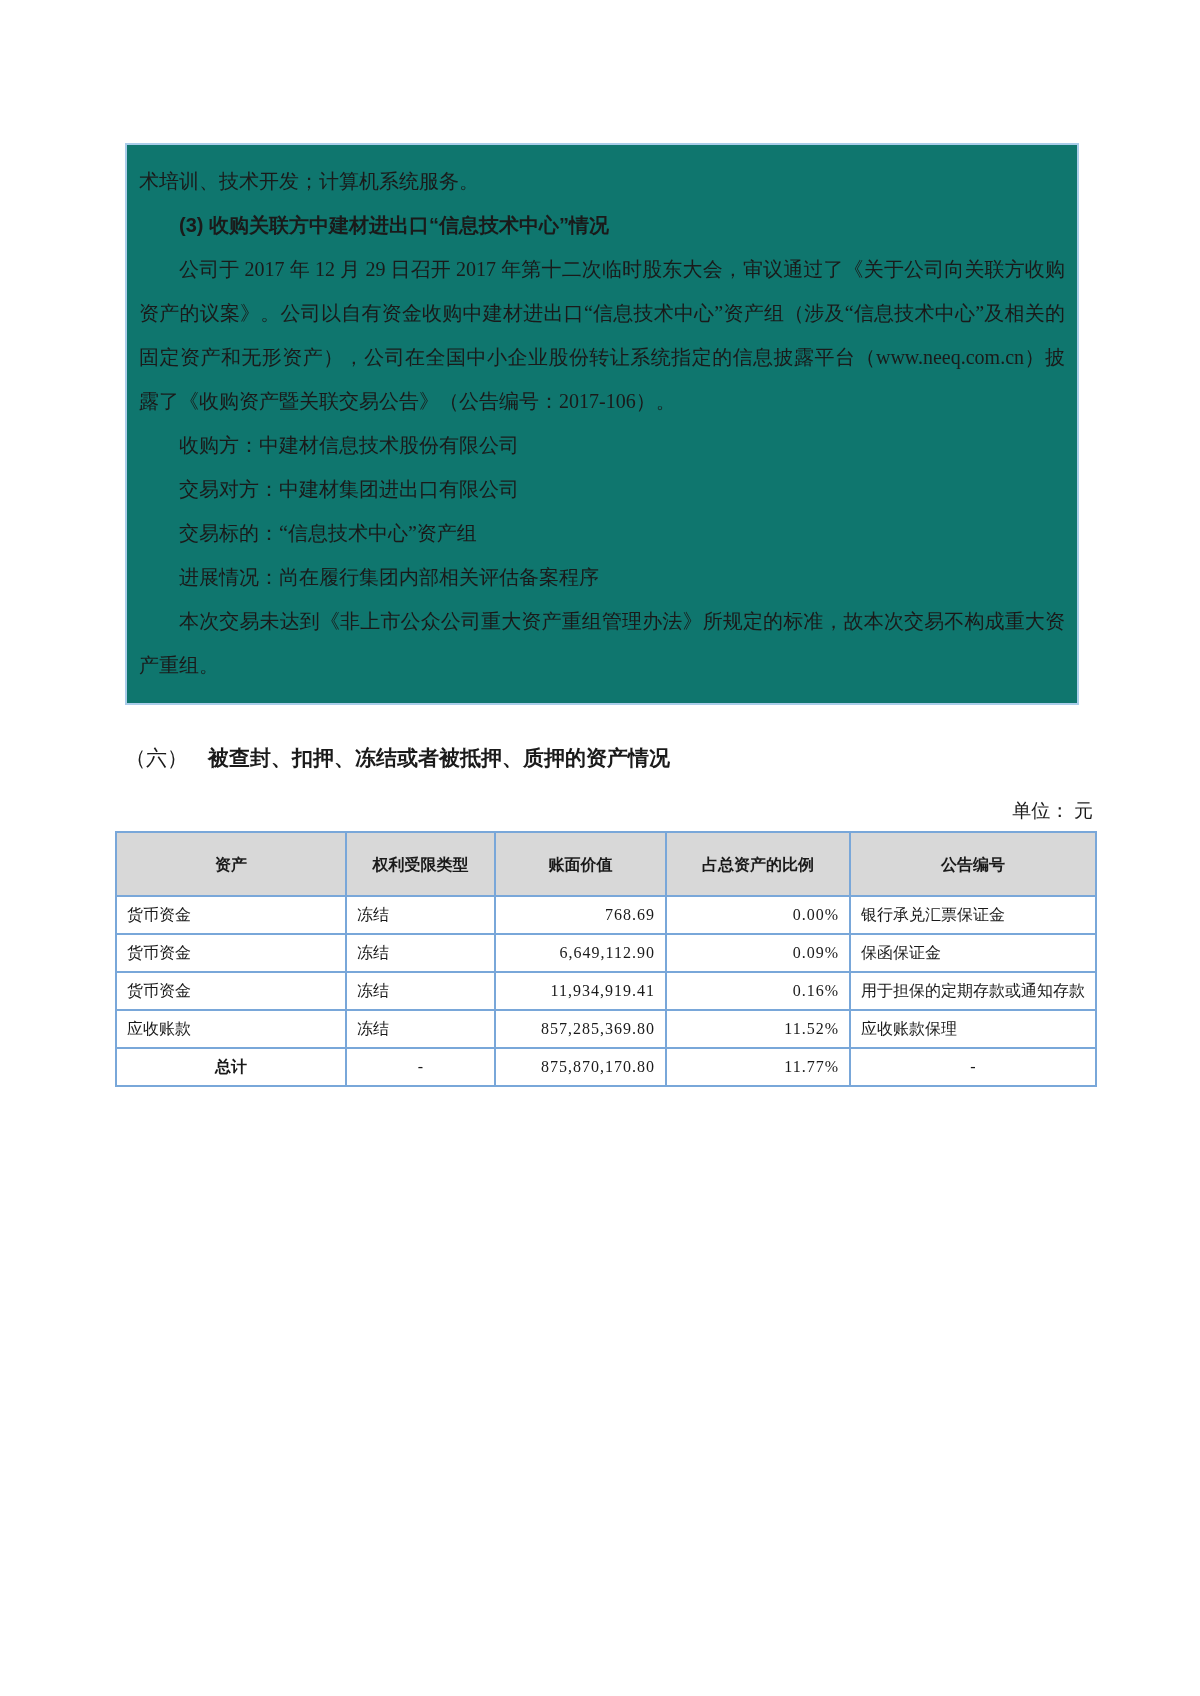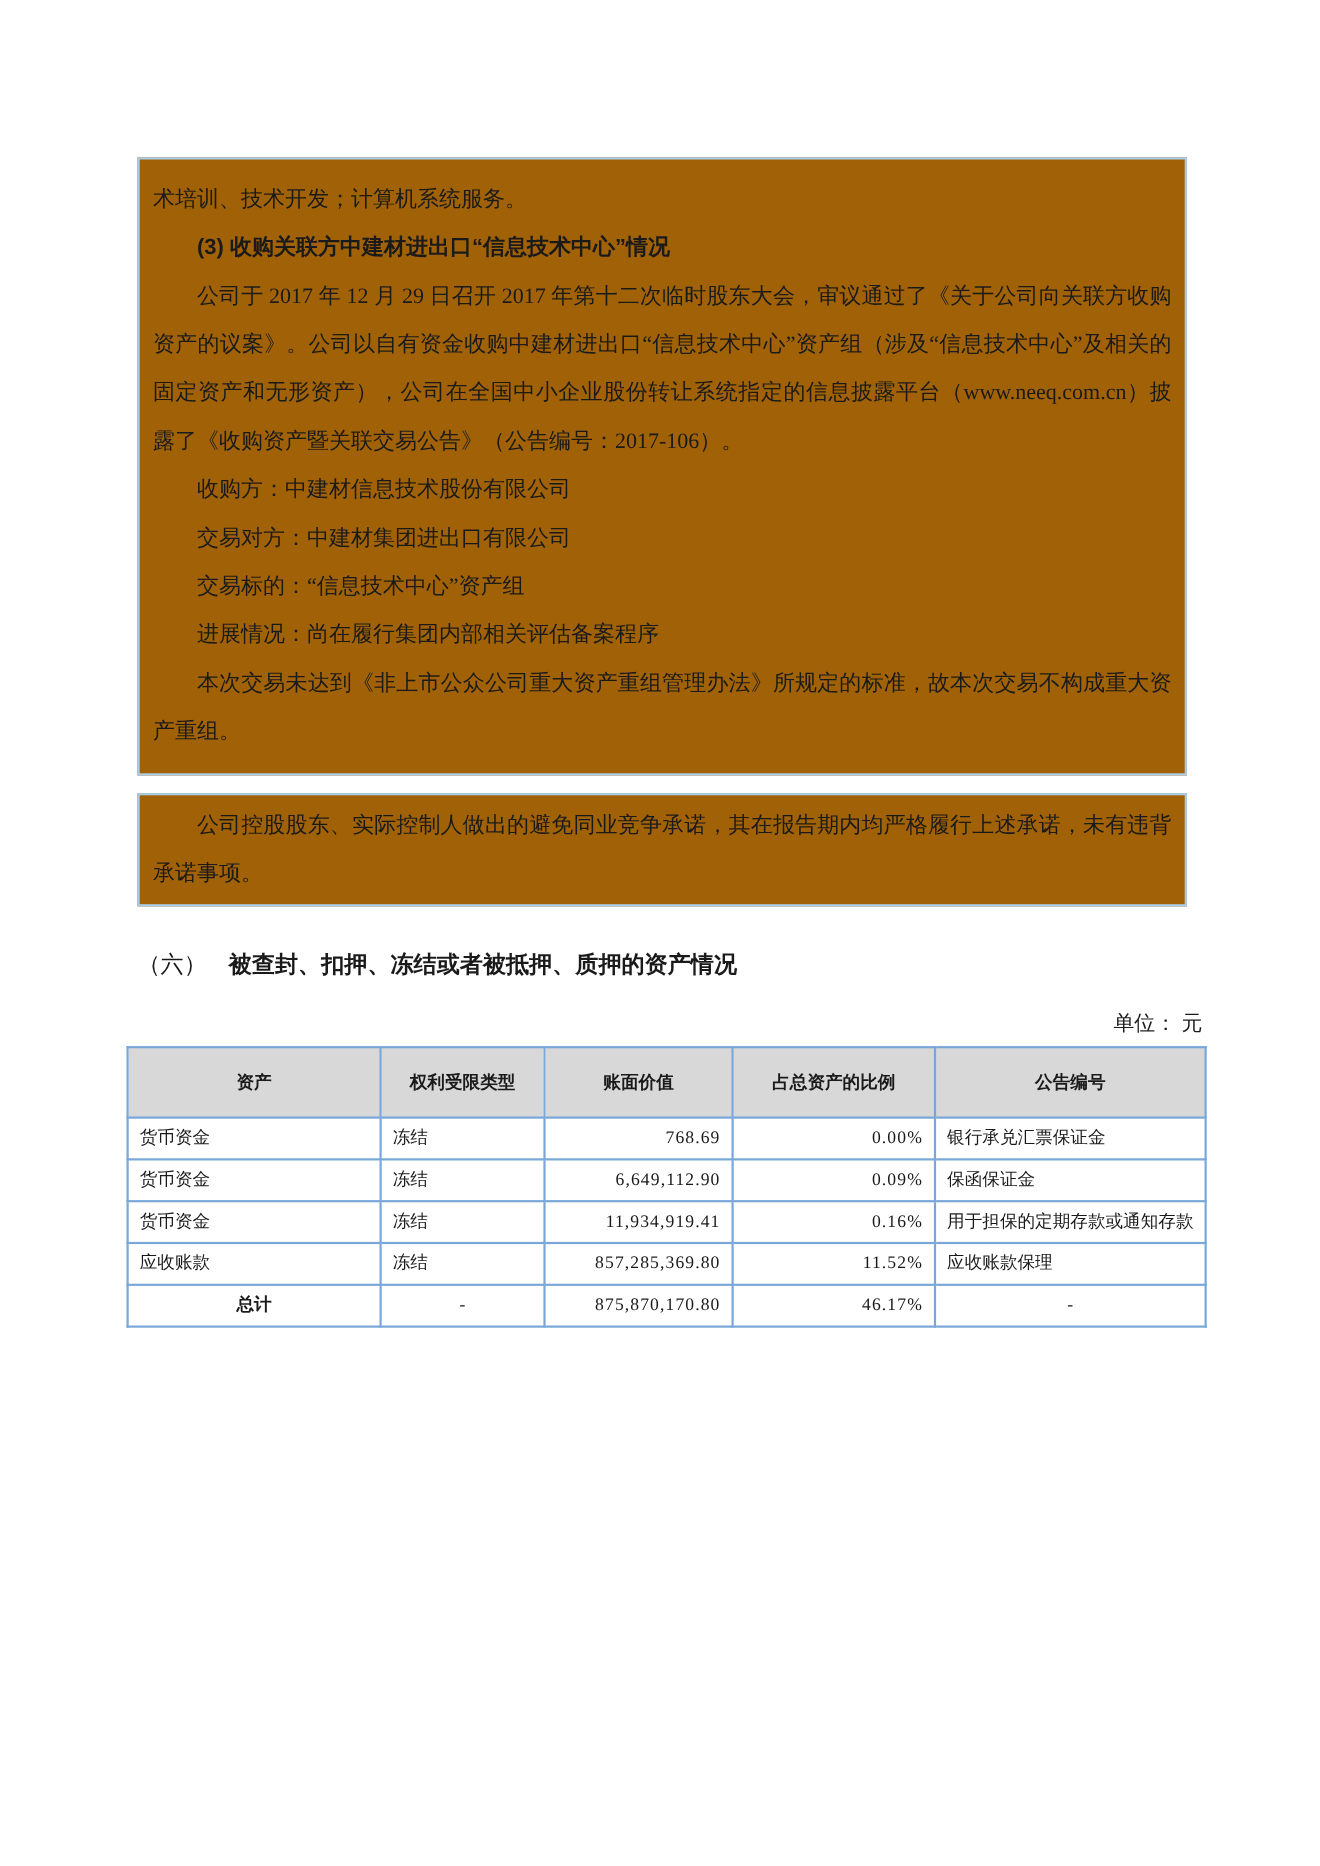--- a/index.html
+++ b/index.html
@@ -16,21 +16,21 @@
     background: #ffffff;
     padding-top: 143px;
   }
   .content {
     width: 980px;
     margin-left: 115px;
   }
   
   .tbox {
     border: 2px solid #aacdea;
-    background: #a16207;
+    background: #0f766e;
   }
   .box1 {
     margin-left: 10px;
     margin-right: 16px;
     padding: 14px 12px 16px 12px;
   }
   .box1 p, .box2 p {
     font-size: 20px;
     line-height: 44px;
     text-align: justify;
@@ -113,23 +113,20 @@
       <p class="bold-line indent2">(3) 收购关联方中建材进出口“信息技术中心”情况</p>
       <p class="indent2">公司于 2017 年 12 月 29 日召开 2017 年第十二次临时股东大会，审议通过了《关于公司向关联方收购资产的议案》。公司以自有资金收购中建材进出口“信息技术中心”资产组（涉及“信息技术中心”及相关的固定资产和无形资产），公司在全国中小企业股份转让系统指定的信息披露平台（www.neeq.com.cn）披露了《收购资产暨关联交易公告》（公告编号：2017-106）。</p>
       <p class="indent2">收购方：中建材信息技术股份有限公司</p>
       <p class="indent2">交易对方：中建材集团进出口有限公司</p>
       <p class="indent2">交易标的：“信息技术中心”资产组</p>
       <p class="indent2">进展情况：尚在履行集团内部相关评估备案程序</p>
       <p class="indent2">本次交易未达到《非上市公众公司重大资产重组管理办法》所规定的标准，故本次交易不构成重大资产重组。</p>
     </div>
 
 
-    <div class="tbox box2">
-      <p class="indent2">公司控股股东、实际控制人做出的避免同业竞争承诺，其在报告期内均严格履行上述承诺，未有违背承诺事项。</p>
-    </div>
 
     <div class="section-heading heading-6">
       <span class="num">（六）</span><span class="title">被查封、扣押、冻结或者被抵押、质押的资产情况</span>
     </div>
 
     <div class="unit-line">单位： 元</div>
 
     <table class="assets">
       <colgroup>
         <col style="width:230px">
@@ -173,20 +170,20 @@
           <td class="al">应收账款</td>
           <td class="al">冻结</td>
           <td class="ar">857,285,369.80</td>
           <td class="ar">11.52%</td>
           <td class="al">应收账款保理</td>
         </tr>
         <tr class="total">
           <td class="asset-total">总计</td>
           <td class="ac">-</td>
           <td class="ar">875,870,170.80</td>
-          <td class="ar">46.17%</td>
+          <td class="ar">11.77%</td>
           <td class="ac">-</td>
         </tr>
       </tbody>
     </table>
 
   </div>
 </div>
 
 </body></html>

